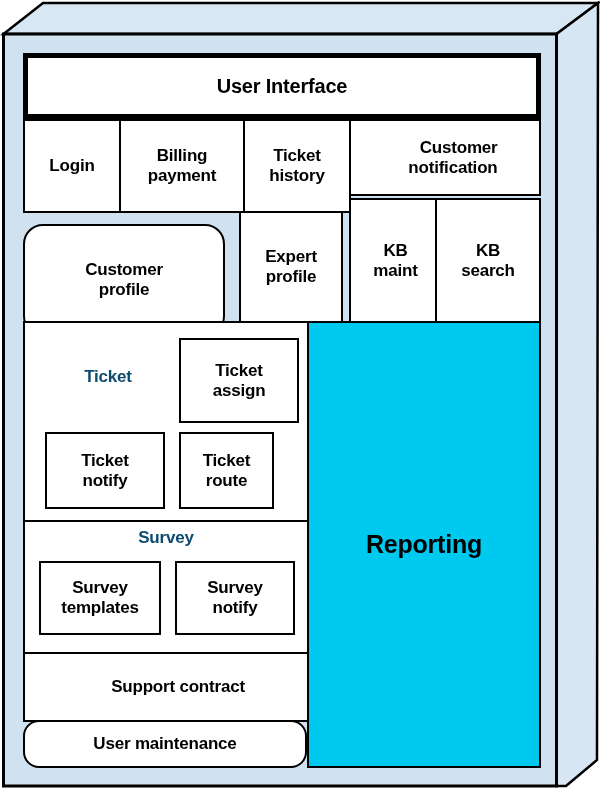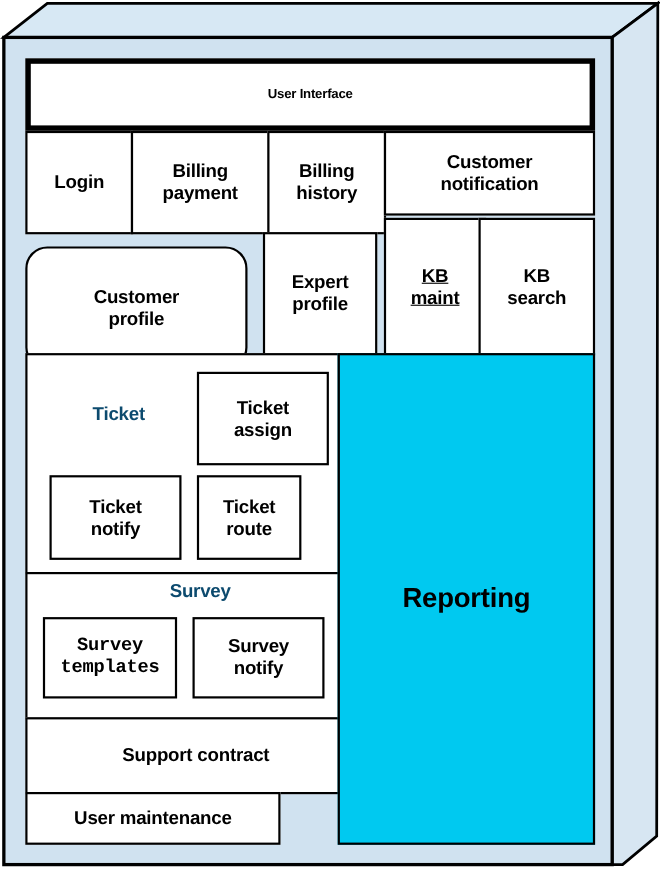--- a/index.html
+++ b/index.html
@@ -8,57 +8,57 @@
     font-family:"Liberation Sans", sans-serif;color:#000;overflow:hidden;
   }
   #frame-svg{position:absolute;left:0;top:0;width:600px;height:791px;}
   .m{
     position:absolute;box-sizing:border-box;background:#ffffff;
     border:2px solid #000;display:flex;align-items:center;justify-content:center;
     text-align:center;font-weight:700;font-size:17px;line-height:1.15;color:#000;
     letter-spacing:-0.2px;
   }
   .lbl{display:inline-block;}
-  .ui{left:23px;top:53px;width:518px;height:66px;border-width:5px;font-size:12px;}
+  .ui{left:23px;top:53px;width:518px;height:66px;border-width:5px;font-size:20px;}
   .login{left:23px;top:119px;width:98px;height:94px;}
   .billing-payment{left:119px;top:119px;width:126px;height:94px;}
   .billing-history{left:243px;top:119px;width:108px;height:94px;}
-  .customer-notification{left:349px;top:119px;width:192px;height:77px;}
-  .kb-maint{left:349px;top:198px;width:93px;height:125px;text-decoration:underline;}
+  .customer-notification{left:349px;top:119px;width:192px;height:77px;text-align:right;}
+  .kb-maint{left:349px;top:198px;width:93px;height:125px;}
   .kb-search{left:435px;top:198px;width:106px;height:125px;}
   .customer-profile{left:23px;top:224px;width:202px;height:112px;border-radius:20px;}
   .expert-profile{left:239px;top:211px;width:104px;height:112px;}
   .ticket-group{left:23px;top:321px;width:286px;height:201px;}
   .survey-group{left:23px;top:520px;width:286px;height:134px;}
   .support-contract{left:23px;top:652px;width:286px;height:70px;padding-left:24px;}
-  .user-maintenance{left:23px;top:720px;width:232px;height:48px;}
+  .user-maintenance{left:23px;top:720px;width:284px;height:48px;border-radius:16px;}
   .reporting{left:307px;top:321px;width:234px;height:447px;background:#00c9f0;font-size:25px;}
   .ticket-assign{left:179px;top:338px;width:120px;height:85px;}
   .ticket-notify{left:45px;top:432px;width:120px;height:77px;}
   .ticket-route{left:179px;top:432px;width:95px;height:77px;}
   .survey-templates{left:39px;top:561px;width:122px;height:74px;}
   .survey-notify{left:175px;top:561px;width:120px;height:74px;}
   .group-label{
     position:absolute;font-weight:700;font-size:17px;text-align:center;
     letter-spacing:-0.2px;color:#0c4a6e;
   }
   .ticket-label{left:33px;top:367px;width:150px;}
-  .survey-label{left:39px;top:528px;width:286px;}
+  .survey-label{left:23px;top:528px;width:286px;}
   
   .w-billing-payment{max-width:80px;}
   .w-billing-history{max-width:70px;}
   .w-customer-notification{max-width:105px;}
   .w-customer-profile{max-width:95px;}
   .w-expert-profile{max-width:70px;}
   .w-kb-maint{max-width:55px;}
   .w-kb-search{max-width:62px;}
   .w-ticket-assign{max-width:62px;}
   .w-ticket-notify{max-width:60px;}
   .w-ticket-route{max-width:60px;}
-  .w-survey-templates{max-width:92px;font-family:Liberation Mono, monospace;}
+  .w-survey-templates{max-width:92px;}
   .w-survey-notify{max-width:65px;}
 </style>
 </head>
 <body>
 
 <div id="stage">
 
   <svg id="frame-svg" viewBox="0 0 600 791" xmlns="http://www.w3.org/2000/svg">
     <polygon points="3.5,34 43,3 598,3 556.5,34" fill="#d7e8f4" stroke="#000" stroke-width="2.5"></polygon>
     <polygon points="556.5,34 598,3 597,760 566,786 556.5,786" fill="#d7e6f2" stroke="#000" stroke-width="2.5"></polygon>
@@ -69,21 +69,21 @@
     <span class="lbl">User Interface</span>
   </div>
 
   <div class="m login">
     <span class="lbl">Login</span>
   </div>
   <div class="m billing-payment">
     <span class="lbl w-billing-payment">Billing payment</span>
   </div>
   <div class="m billing-history">
-    <span class="lbl w-billing-history">Billing history</span>
+    <span class="lbl w-billing-history">Ticket history</span>
   </div>
   <div class="m customer-notification">
     <span class="lbl w-customer-notification">Customer notification</span>
   </div>
 
   <div class="m customer-profile">
     <span class="lbl w-customer-profile">Customer profile</span>
   </div>
   <div class="m expert-profile">
     <span class="lbl w-expert-profile">Expert profile</span>

